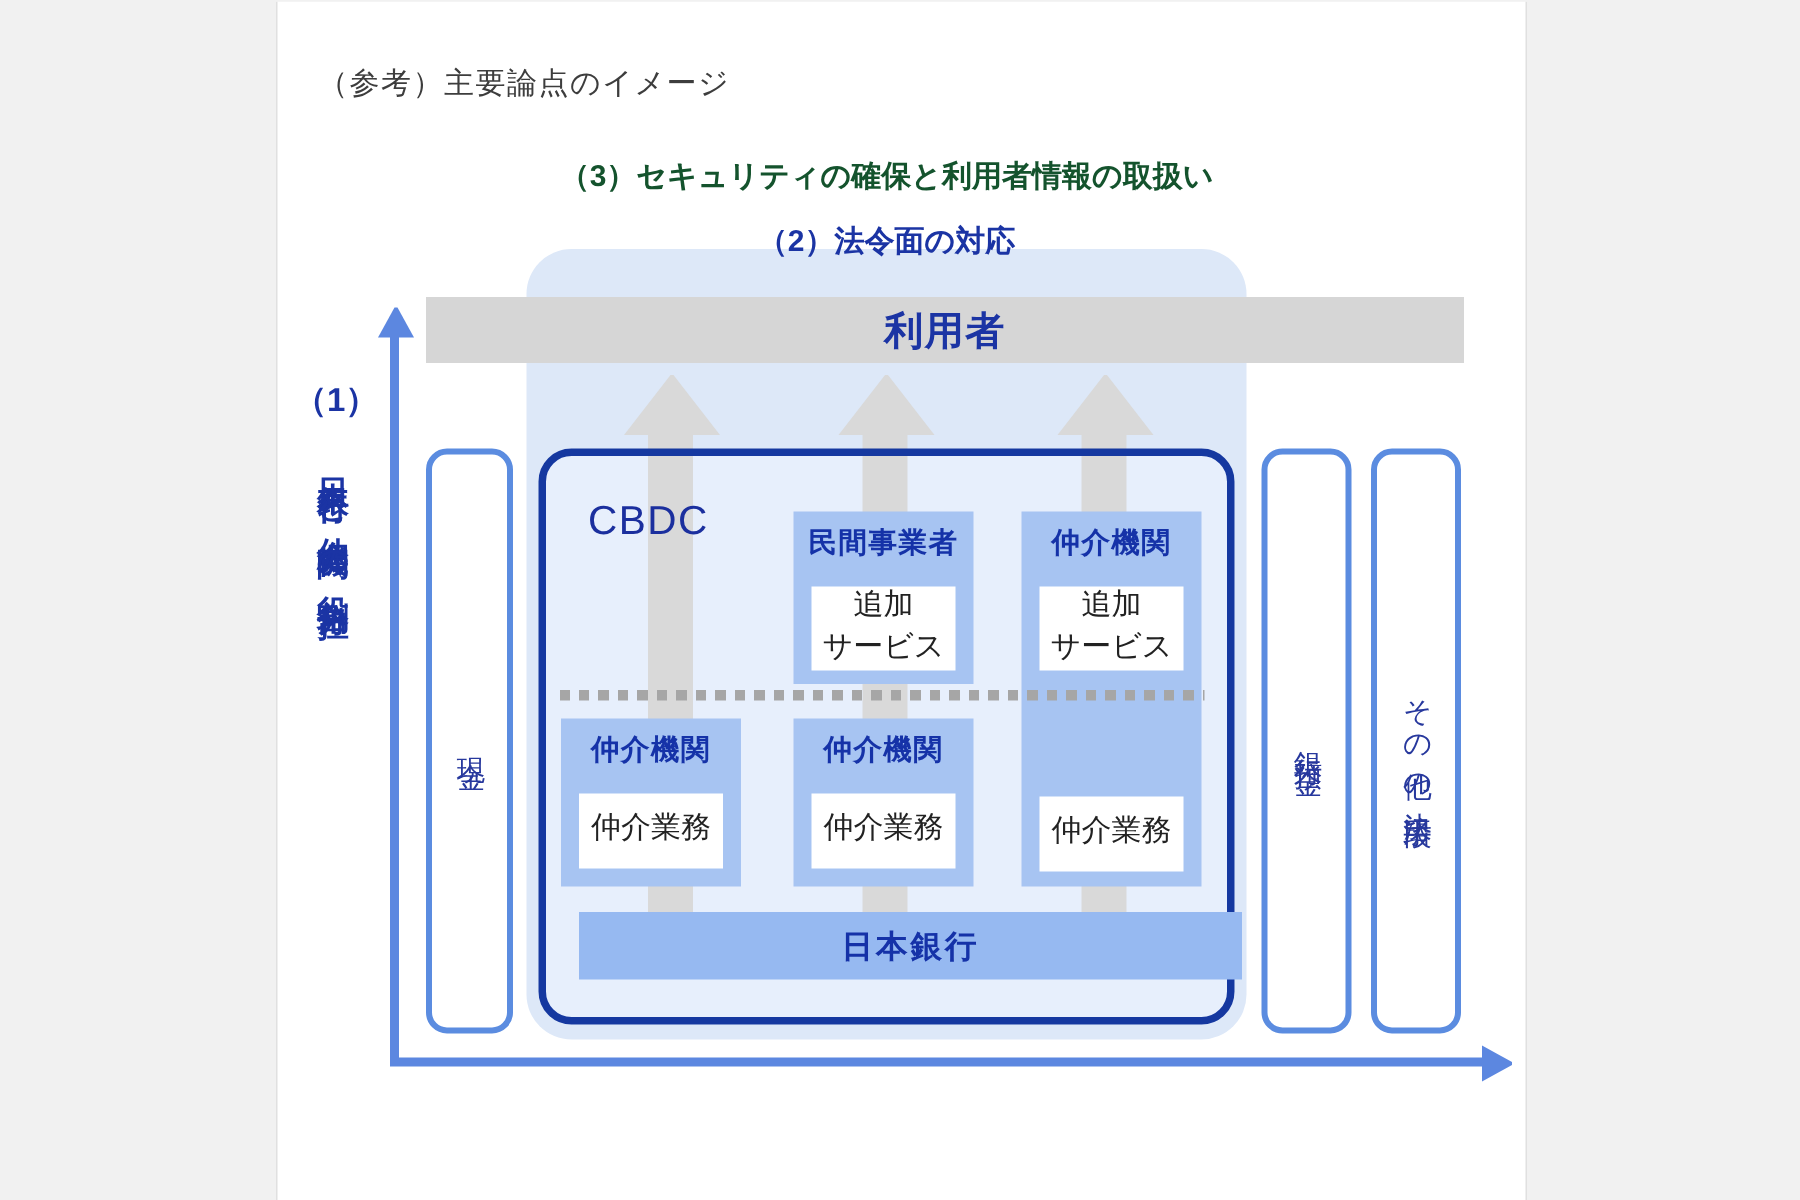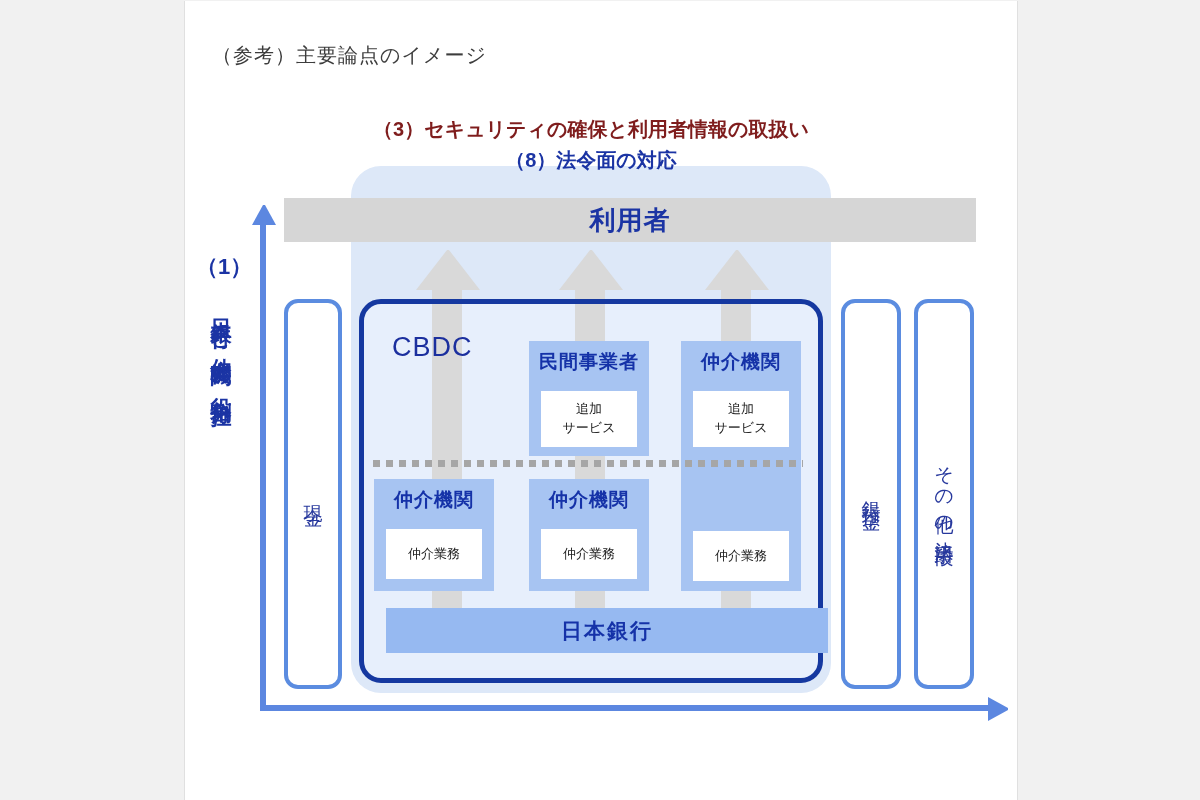--- a/index.html
+++ b/index.html
@@ -14,22 +14,22 @@
     position: absolute; left: 183px; top: 0; width: 834px; height: 800px;
     background: #ffffff; border-left: 1px solid #e0e0e0; border-right: 1px solid #e0e0e0;
   }
   .abs { position: absolute; }
 
   .doc-title {
     left: 210px; top: 40px; font-size: 20px; color: #3d3d3d; letter-spacing: 1px;
     white-space: nowrap; z-index: 6;
   }
   .heading-3 {
-    left: 590px; top: 114px; transform: translateX(-50%);
-    font-size: 20px; font-weight: bold; color: #7f1d1d; white-space: nowrap; z-index: 6;
+    left: 590px; top: 102px; transform: translateX(-50%);
+    font-size: 20px; font-weight: bold; color: #14532d; white-space: nowrap; z-index: 6;
   }
   .heading-4 {
     left: 590px; top: 145px; transform: translateX(-50%);
     font-size: 20px; font-weight: bold; color: #1b34a4; white-space: nowrap; z-index: 6;
   }
 
   
   .backdrop {
     left: 350px; top: 165px; width: 480px; height: 527px;
     background: #dde8f8; border-radius: 30px; z-index: 0;
@@ -69,21 +69,21 @@
   .sub-box {
     position: absolute; width: 120px; background: #a7c4f2; z-index: 4;
   }
   .sub-box .hdr {
     display: block; text-align: center; margin-top: 6px;
     font-size: 19px; font-weight: bold; color: #1532a8; letter-spacing: 1px;
   }
   .white-box {
     position: absolute; left: 12px; width: 96px; background: #ffffff;
     display: flex; flex-direction: column; align-items: center; justify-content: center;
-    font-size: 13px; color: #222; line-height: 1.3; text-align: center;
+    font-size: 20px; color: #222; line-height: 1.3; text-align: center; font-family: Liberation Mono, monospace;
   }
 
   
   .dotted {
     left: 372px; top: 459px; width: 430px; height: 7px; z-index: 5;
     background-image: repeating-linear-gradient(to right, #a6a6a6 0 7px, transparent 7px 13px);
   }
 
   
   .boj-bar {
@@ -135,21 +135,21 @@
 </style>
 </head>
 <body>
 
 <div class="stage">
   <div class="page"></div>
 
   <div class="abs doc-title">（参考）主要論点のイメージ</div>
 
   <div class="abs heading-3">（3）セキュリティの確保と利用者情報の取扱い</div>
-  <div class="abs heading-4">（8）法令面の対応</div>
+  <div class="abs heading-4">（2）法令面の対応</div>
 
   <div class="abs backdrop"></div>
 
   <div class="abs users-bar">利用者</div>
 
   <div class="abs cbdc-fill"></div>
 
   <div class="g-shaft" style="left:431px; top:284px; height:323px;"></div>
   <div class="g-head" style="left:415px; top:247px;"></div>
   <div class="g-shaft" style="left:574px; top:284px; height:323px;"></div>

